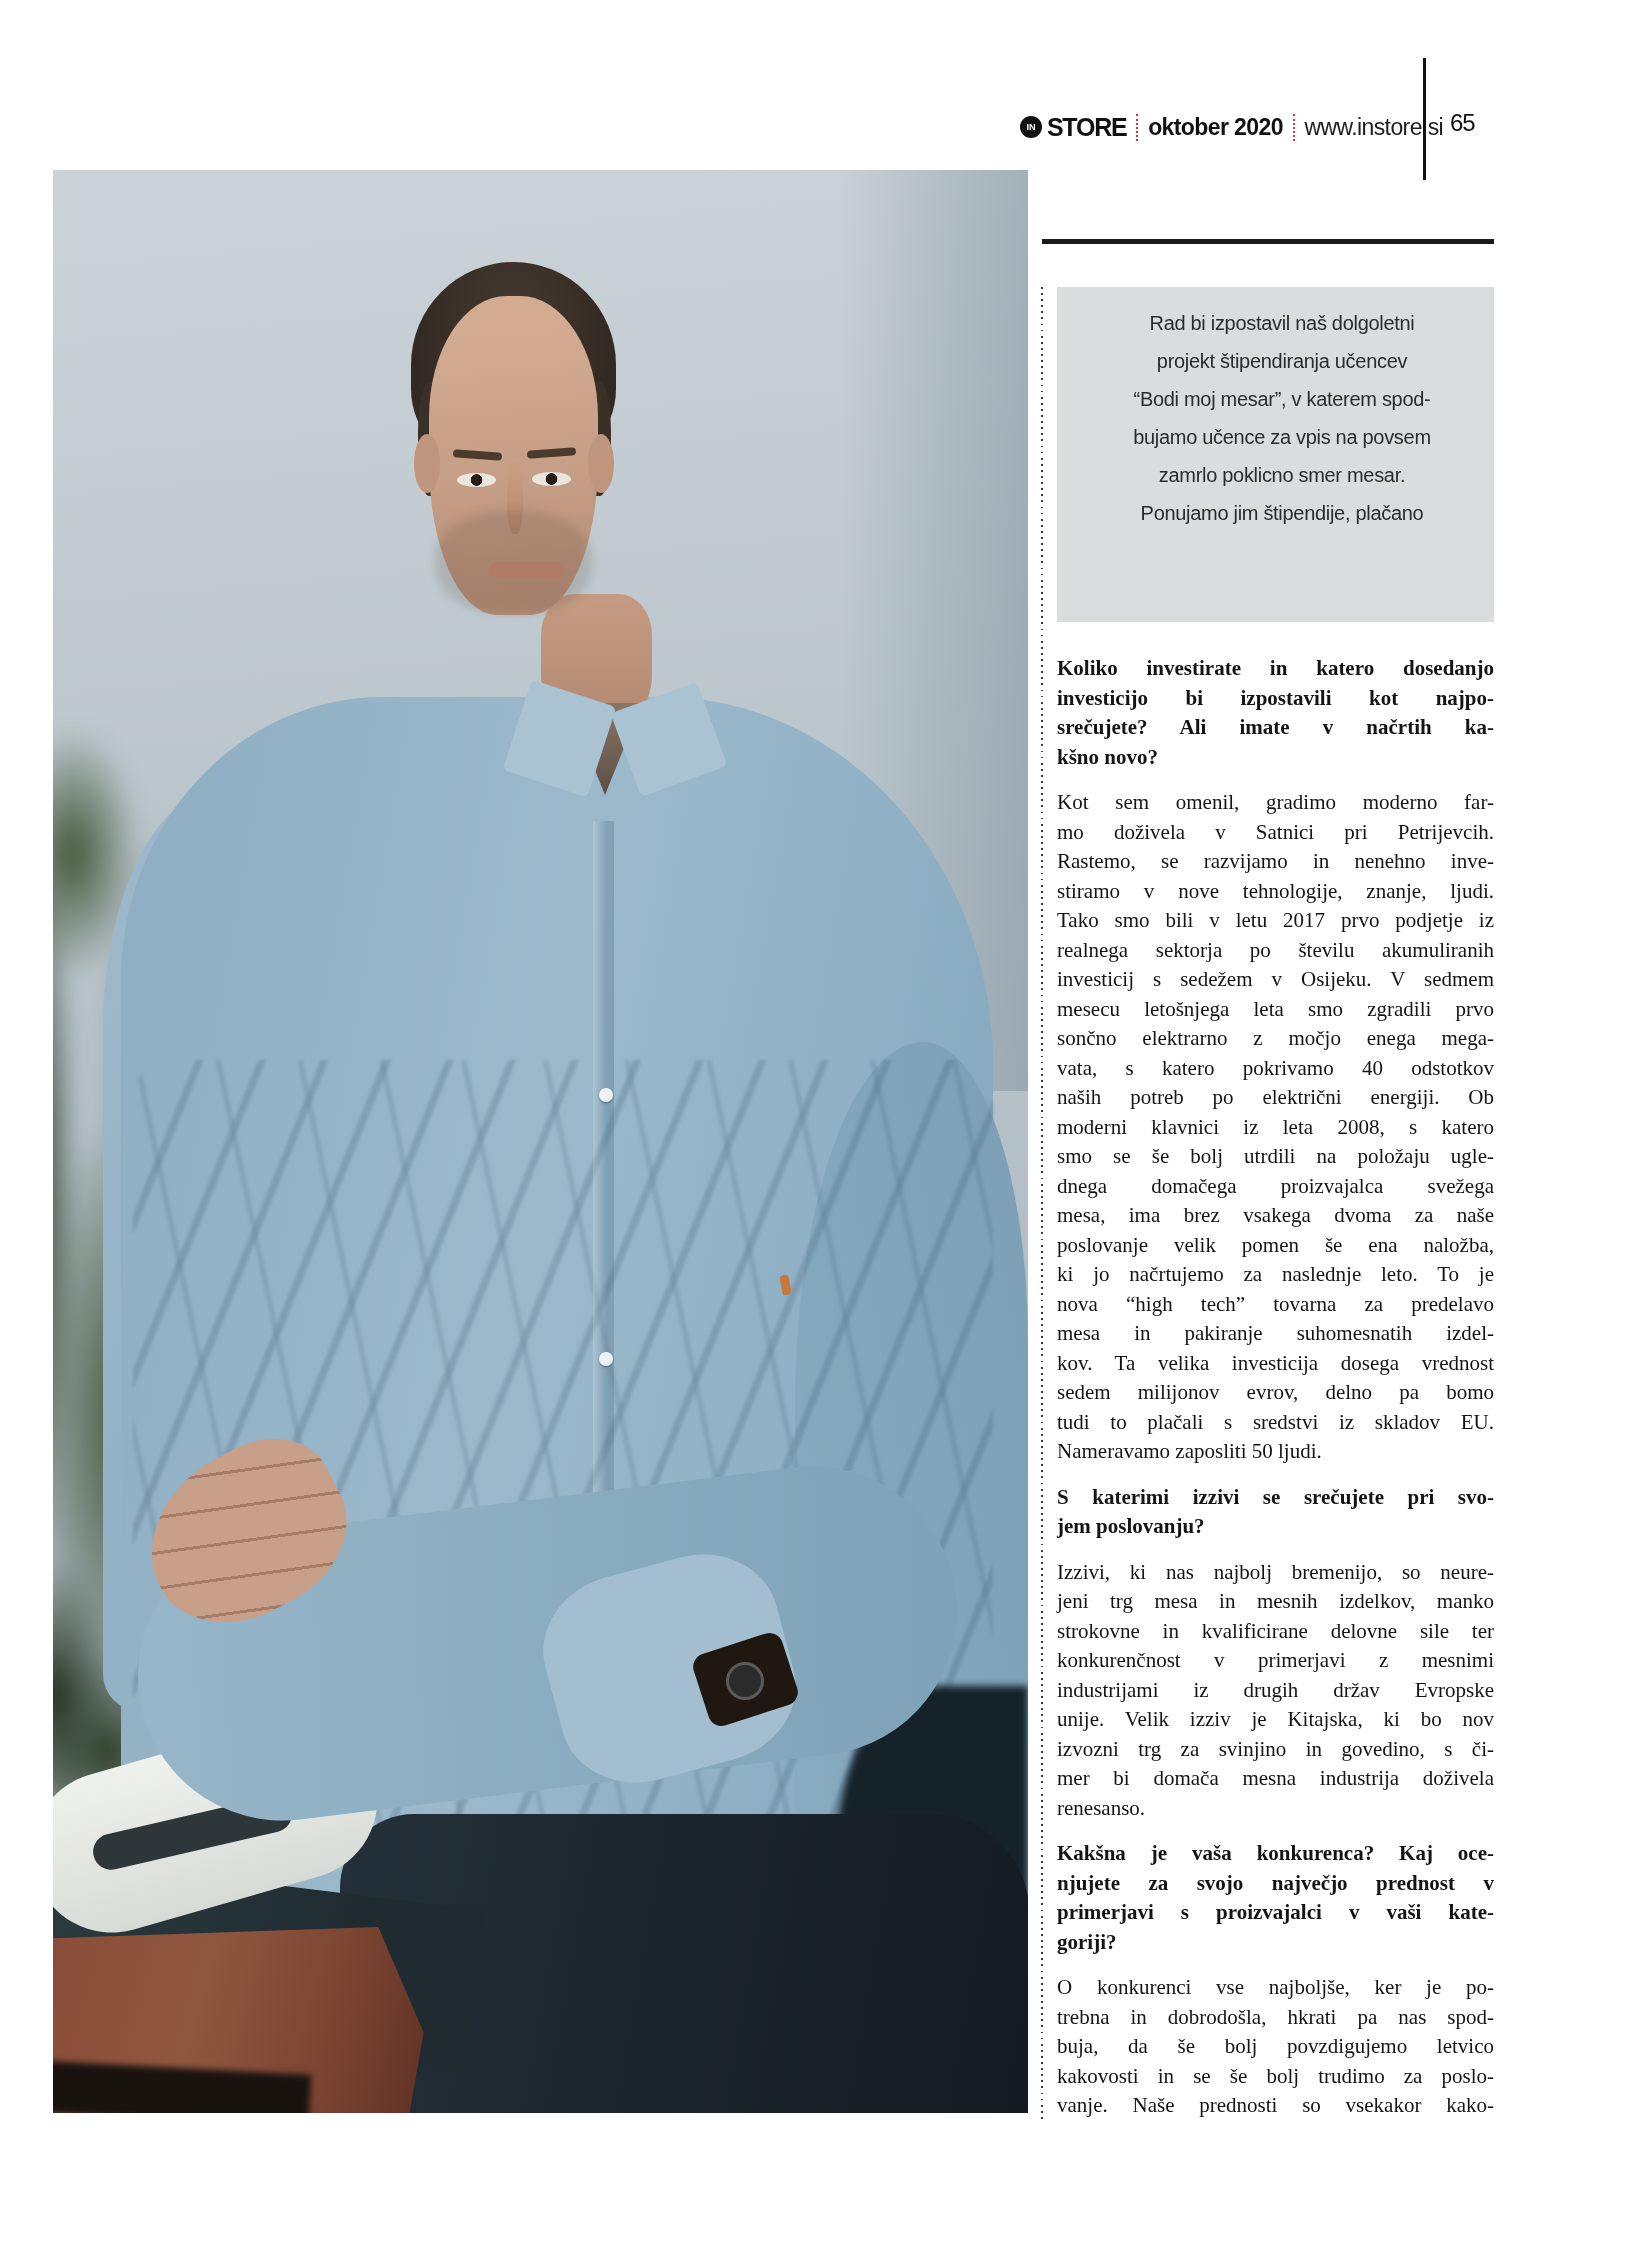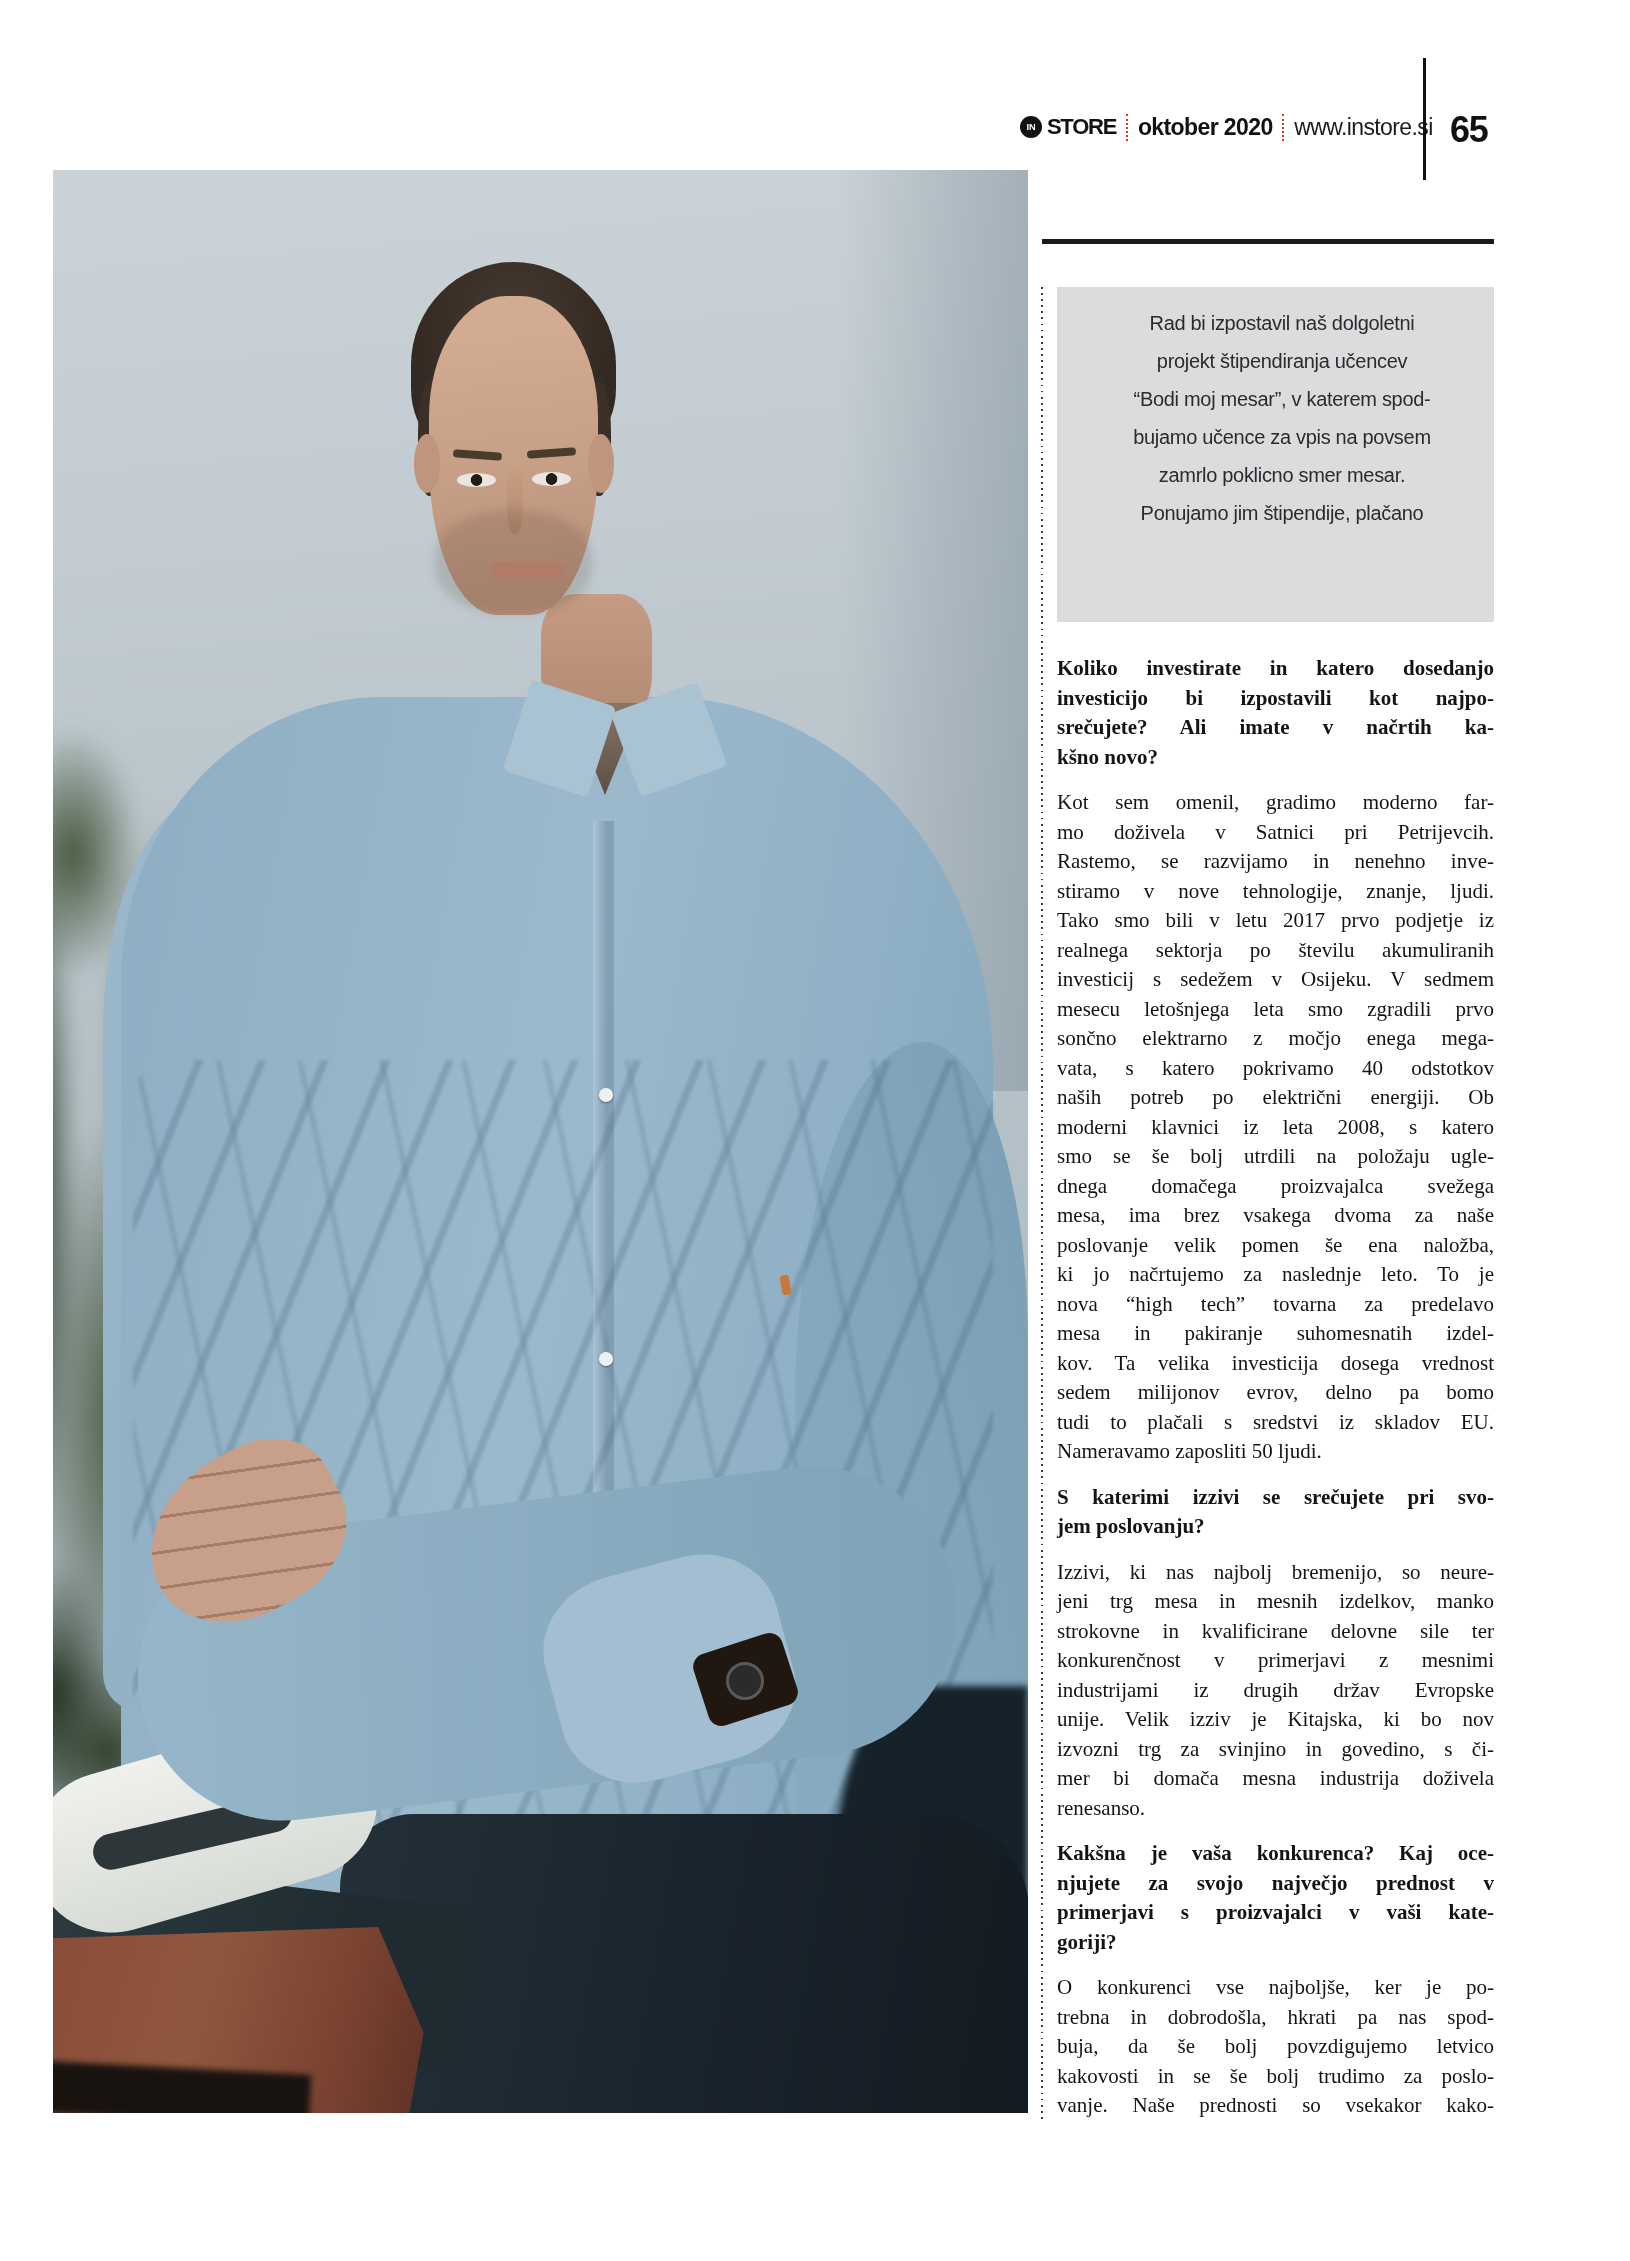--- a/index.html
+++ b/index.html
@@ -5,26 +5,26 @@
   html,body{margin:0;padding:0;background:#ffffff;}
   .page{position:relative;width:1630px;height:2261px;background:#fff;overflow:hidden;
         font-family:"Liberation Sans",sans-serif;}
   .abs{position:absolute;}
 
   
   .header-row{position:absolute;left:1020px;top:103px;height:48px;display:flex;align-items:center;}
   .logo-icon{width:22px;height:22px;border-radius:50%;background:#111;color:#fff;
              display:flex;align-items:center;justify-content:center;
              font-weight:bold;font-size:9.2px;letter-spacing:0;}
-  .logo-text{font-weight:bold;font-size:22px;letter-spacing:-1.2px;color:#111;margin-left:4.9px;}
+  .logo-text{font-weight:bold;font-size:25px;letter-spacing:-1.2px;color:#111;margin-left:4.9px;}
   .hdr-sep{height:27px;border-left:2.5px dotted #d9342b;margin:0 9.8px;}
   .hdr-date{font-weight:bold;font-size:23px;letter-spacing:-0.6px;color:#111;}
   .hdr-site{font-size:23px;color:#1c1c1c;letter-spacing:-0.6px;}
   .hdr-bar{position:absolute;left:1423px;top:58px;width:3.1px;height:122px;background:#111;}
-  .hdr-num{position:absolute;left:1450px;top:109px;font-weight:bold;font-size:36px;
+  .hdr-num{position:absolute;left:1450px;top:109px;font-weight:normal;font-size:24px;
            letter-spacing:-1.2px;color:#111;}
 
   
   .rule{position:absolute;left:1042px;top:239px;width:452px;height:4.9px;background:#1b1b1b;}
   .dotline{position:absolute;left:1041px;top:287px;width:1.8px;height:1835px;
            background:repeating-linear-gradient(180deg,#3c3c3c 0 1.8px,transparent 1.8px 6.1px);}
   .quote-box{position:absolute;left:1057px;top:287px;width:437px;height:335px;
              box-sizing:border-box;padding:16.6px 16px;}
   .quote-line{font-size:20px;line-height:38px;color:#2b2b2d;text-align:center;
               letter-spacing:-0.3px;}

